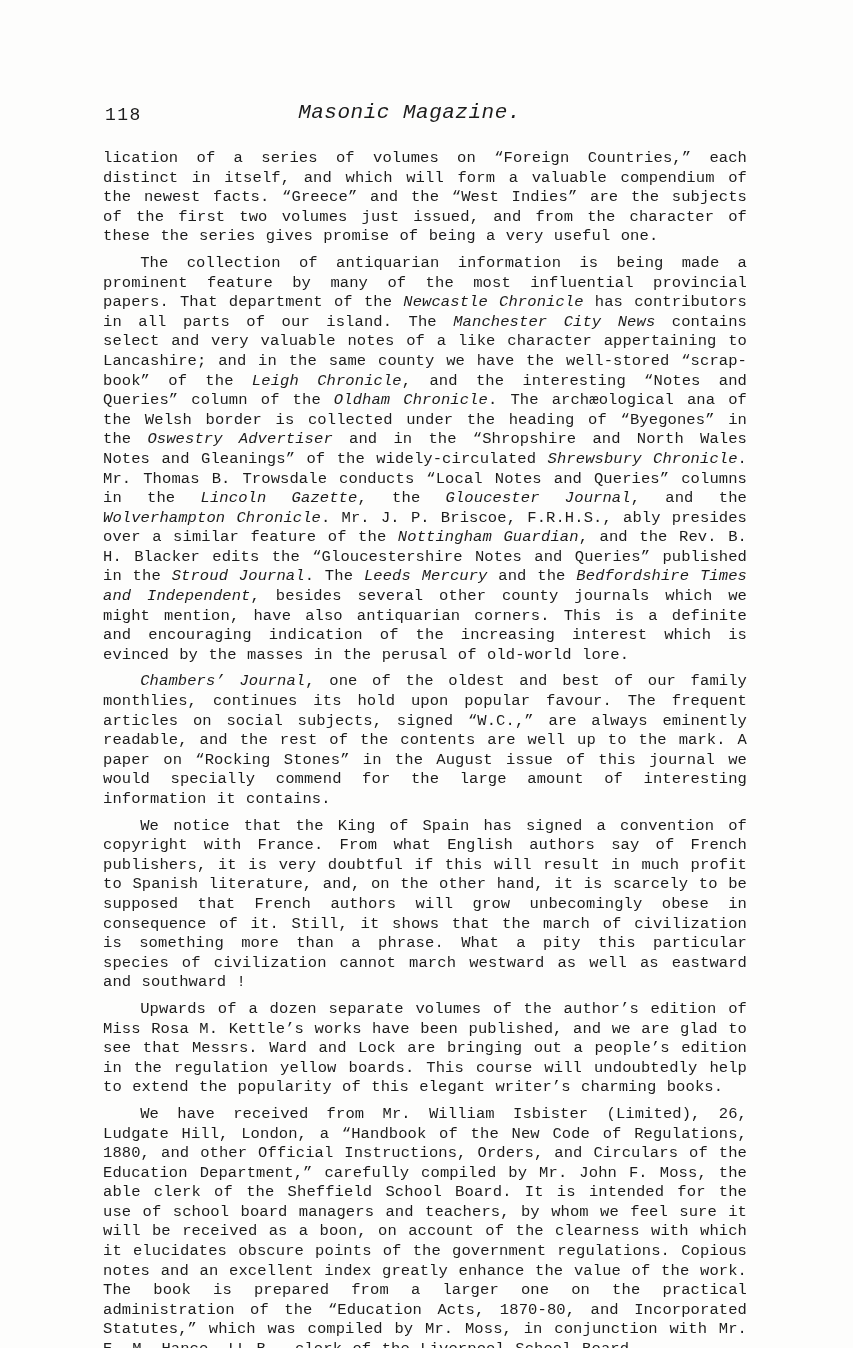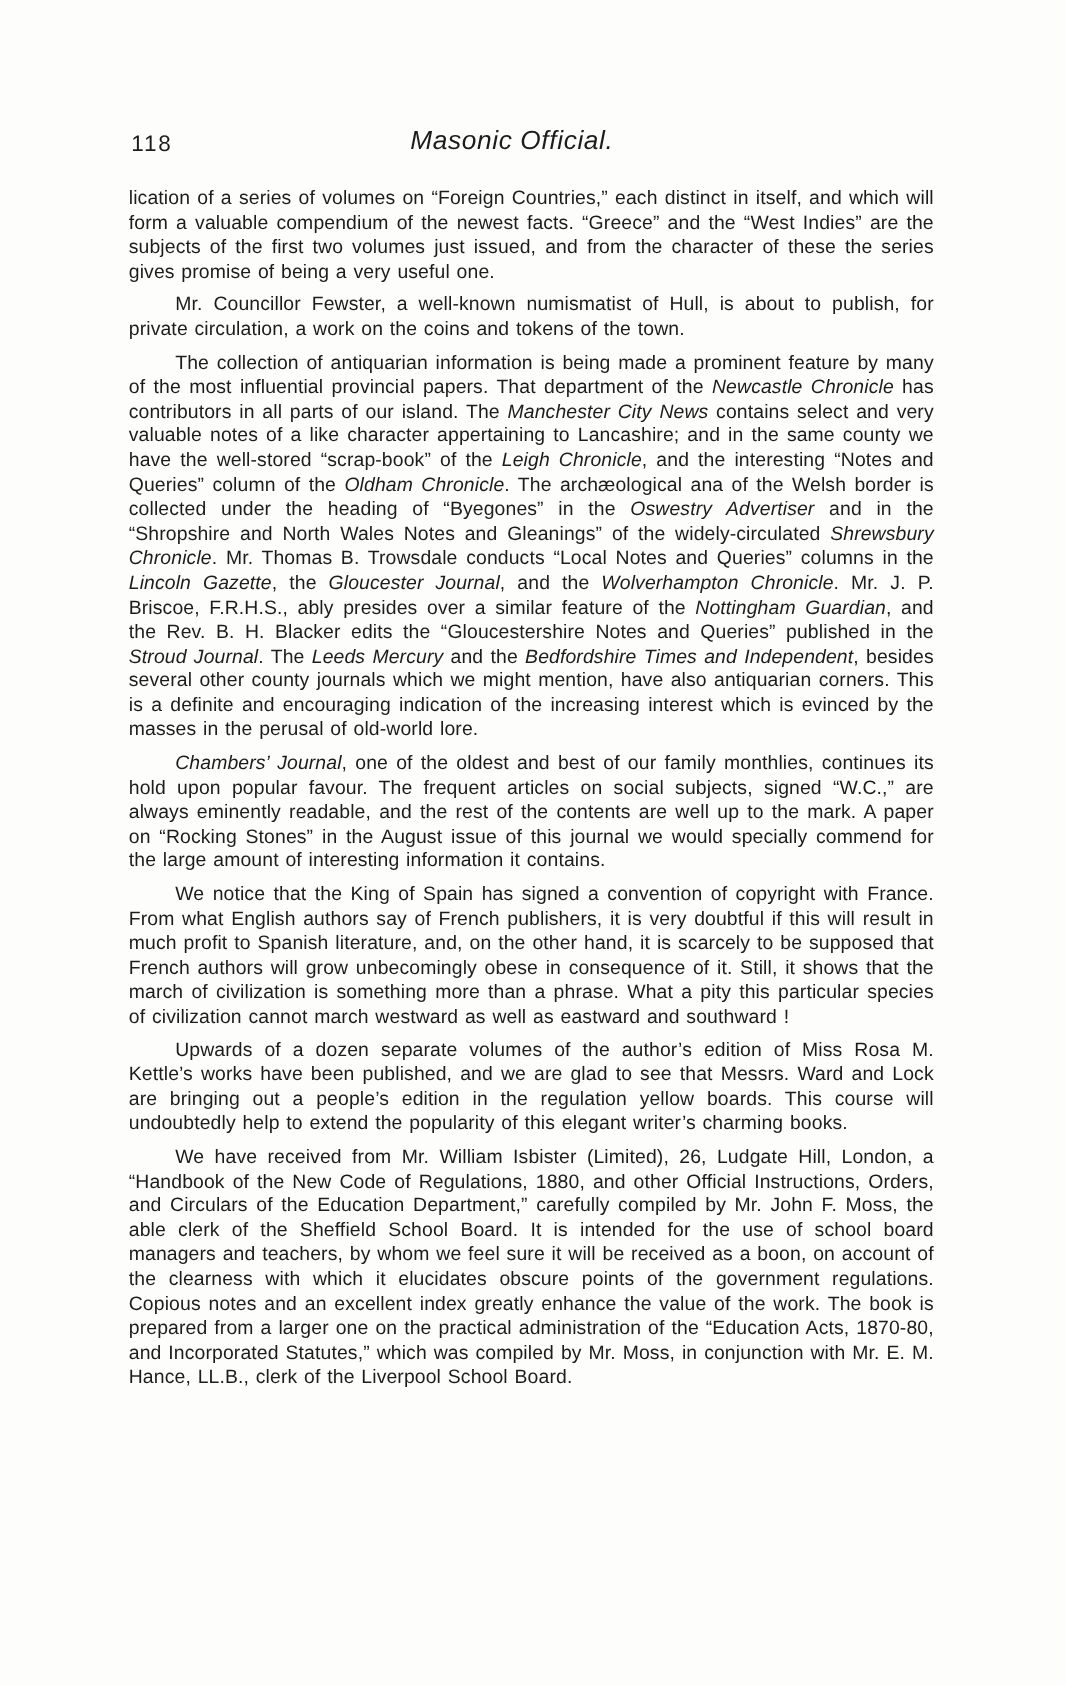--- a/index.html
+++ b/index.html
@@ -6,21 +6,21 @@
     margin: 0;
     padding: 0;
     background: #ffffff;
   }
   .page {
     position: relative;
     width: 853px;
     height: 1348px;
     background: #fdfdfc;
     overflow: hidden;
-    font-family: Liberation Sans, sans-serif;
+    font-family: Liberation Mono, monospace;
     color: #1c1c1c;
   }
   .page-header {
     position: absolute;
     top: 101px;
     left: 103px;
     right: 107px;
     height: 30px;
   }
   .page-number {
@@ -60,24 +60,23 @@
   p.para i {
     font-style: italic;
   }
 </style>
 </head>
 <body>
 
 <div class="page">
   <header class="page-header">
     <span class="page-number">118</span>
-    <span class="page-title">Masonic Official.</span>
+    <span class="page-title">Masonic Magazine.</span>
   </header>
   <main class="page-body">
       <p class="para"><span>lication of a series of volumes on “Foreign Countries,” each distinct in itself, and which will form a valuable compendium of the newest facts. “Greece” and the “West Indies” are the subjects of the first two volumes just issued, and from the character of these the series gives promise of being a very useful one.</span></p>
-      <p class="para indent"><span>Mr. Councillor Fewster, a well-known numismatist of Hull, is about to publish, for private circulation, a work on the coins and tokens of the town.</span></p>
       <p class="para indent"><span>The collection of antiquarian information is being made a prominent feature by many of the most influential provincial papers.  That department of the </span><i>Newcastle Chronicle</i><span> has contributors in all parts of our island.  The </span><i>Manchester City News</i><span> contains select and very valuable notes of a like character appertaining to Lancashire; and in the same county we have the well-stored “scrap-book” of the </span><i>Leigh Chronicle</i><span>, and the interesting “Notes and Queries” column of the </span><i>Oldham Chronicle</i><span>.  The archæological ana of the Welsh border is collected under the heading of “Byegones” in the </span><i>Oswestry Advertiser</i><span> and in the “Shropshire and North Wales Notes and Gleanings” of the widely-circulated </span><i>Shrewsbury Chronicle</i><span>.  Mr. Thomas B. Trowsdale conducts “Local Notes and Queries” columns in the </span><i>Lincoln Gazette</i><span>, the </span><i>Gloucester Journal</i><span>, and the </span><i>Wolverhampton Chronicle</i><span>.  Mr. J. P. Briscoe, F.R.H.S., ably presides over a similar feature of the </span><i>Nottingham Guardian</i><span>, and the Rev. B. H. Blacker edits the “Gloucestershire Notes and Queries” published in the </span><i>Stroud Journal</i><span>.  The </span><i>Leeds Mercury</i><span> and the </span><i>Bedfordshire Times and Independent</i><span>, besides several other county journals which we might mention, have also antiquarian corners. This is a definite and encouraging indication of the increasing interest which is evinced by the masses in the perusal of old-world lore.</span></p>
       <p class="para indent"><i>Chambers’ Journal</i><span>, one of the oldest and best of our family monthlies, continues its hold upon popular favour.  The frequent articles on social subjects, signed “W.C.,” are always eminently readable, and the rest of the contents are well up to the mark.  A paper on “Rocking Stones” in the August issue of this journal we would specially commend for the large amount of interesting information it contains.</span></p>
       <p class="para indent"><span>We notice that the King of Spain has signed a convention of copyright with France.  From what English authors say of French publishers, it is very doubtful if this will result in much profit to Spanish literature, and, on the other hand, it is scarcely to be supposed that French authors will grow unbecomingly obese in consequence of it.  Still, it shows that the march of civilization is something more than a phrase.  What a pity this particular species of civilization cannot march westward as well as eastward and southward !</span></p>
       <p class="para indent"><span>Upwards of a dozen separate volumes of the author’s edition of Miss Rosa M. Kettle’s works have been published, and we are glad to see that Messrs. Ward and Lock are bringing out a people’s edition in the regulation yellow boards.  This course will undoubtedly help to extend the popularity of this elegant writer’s charming books.</span></p>
       <p class="para indent"><span>We have received from Mr. William Isbister (Limited), 26, Ludgate Hill, London, a “Handbook of the New Code of Regulations, 1880, and other Official Instructions, Orders, and Circulars of the Education Department,” carefully compiled by Mr. John F. Moss, the able clerk of the Sheffield School Board. It is intended for the use of school board managers and teachers, by whom we feel sure it will be received as a boon, on account of the clearness with which it elucidates obscure points of the government regulations.  Copious notes and an excellent index greatly enhance the value of the work.  The book is prepared from a larger one on the practical administration of the “Education Acts, 1870-80, and Incorporated Statutes,” which was compiled by Mr. Moss, in conjunction with Mr. E. M. Hance, LL.B., clerk of the Liverpool School Board.</span></p>
     </main>
 </div>
 
 </body></html>

